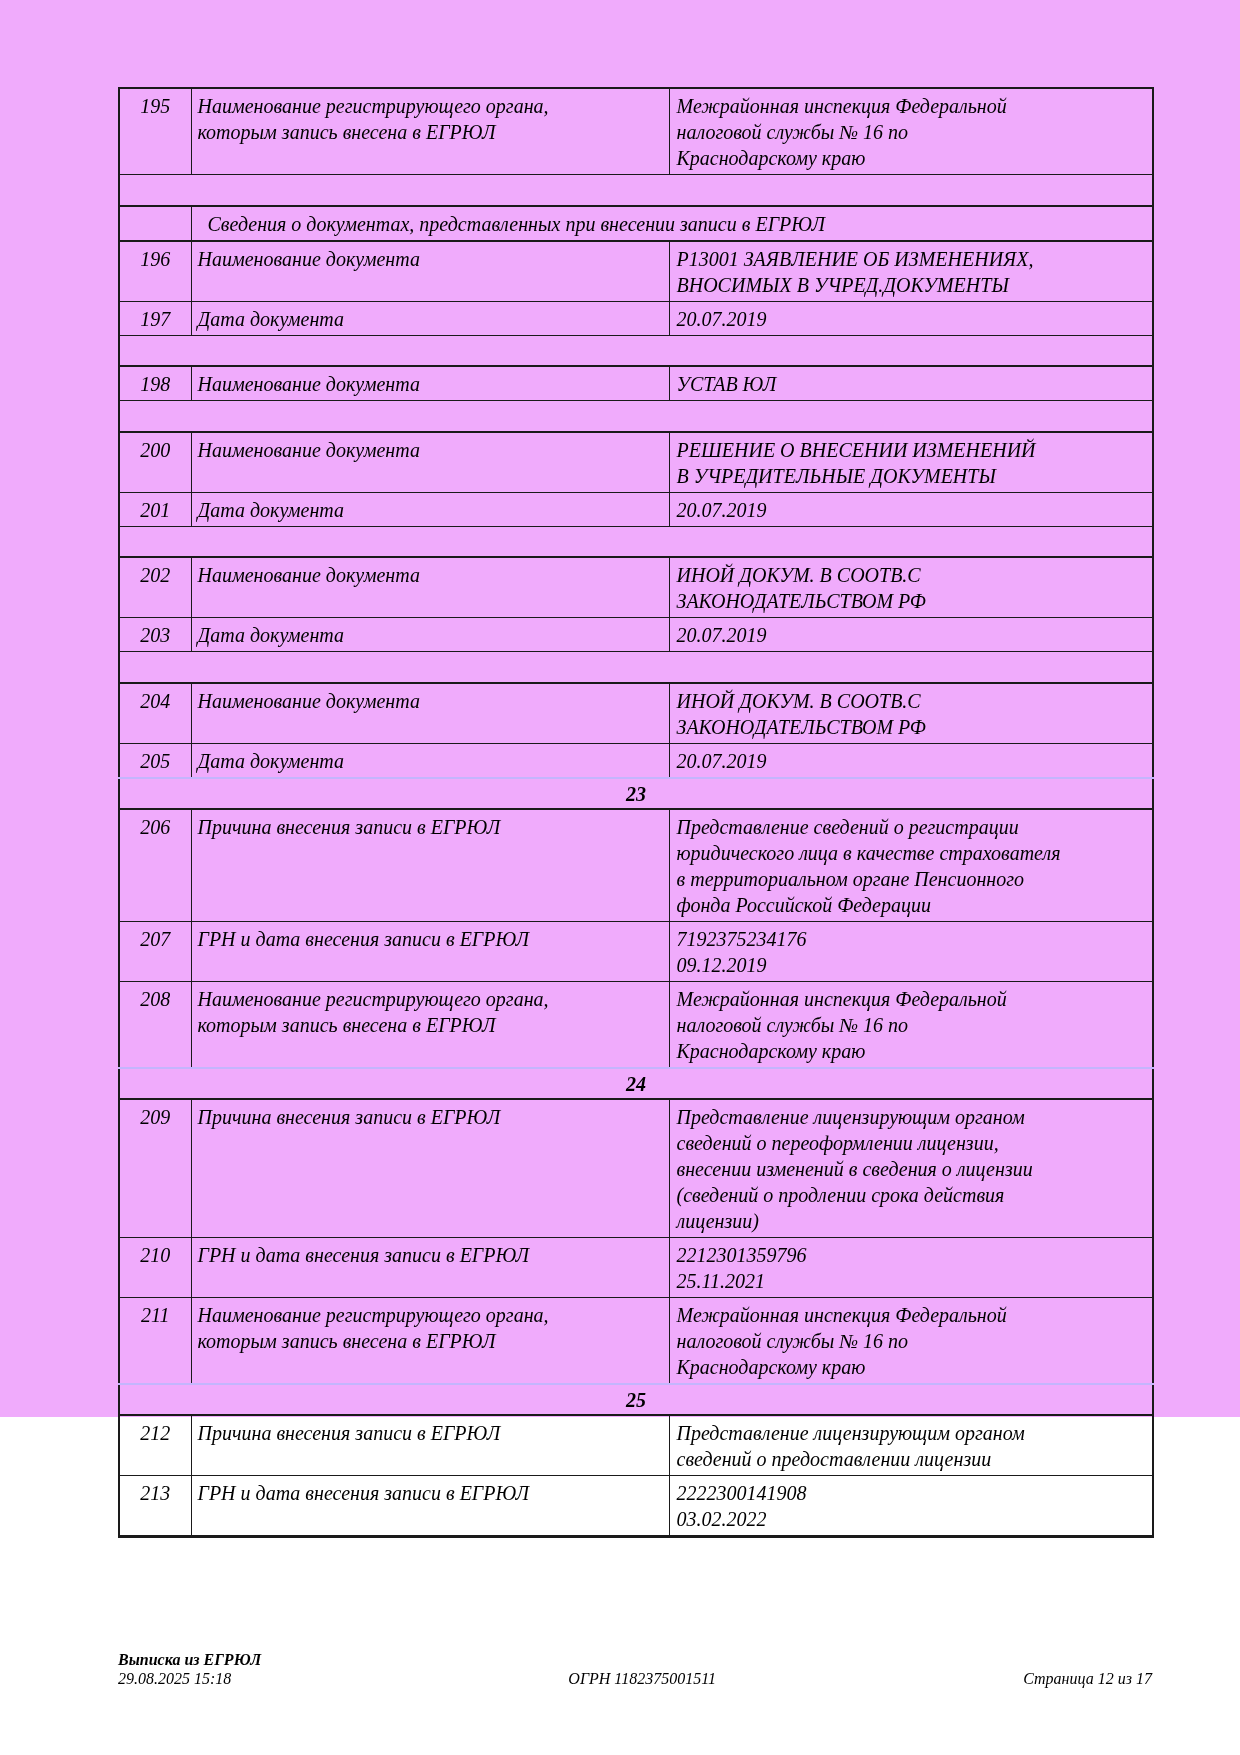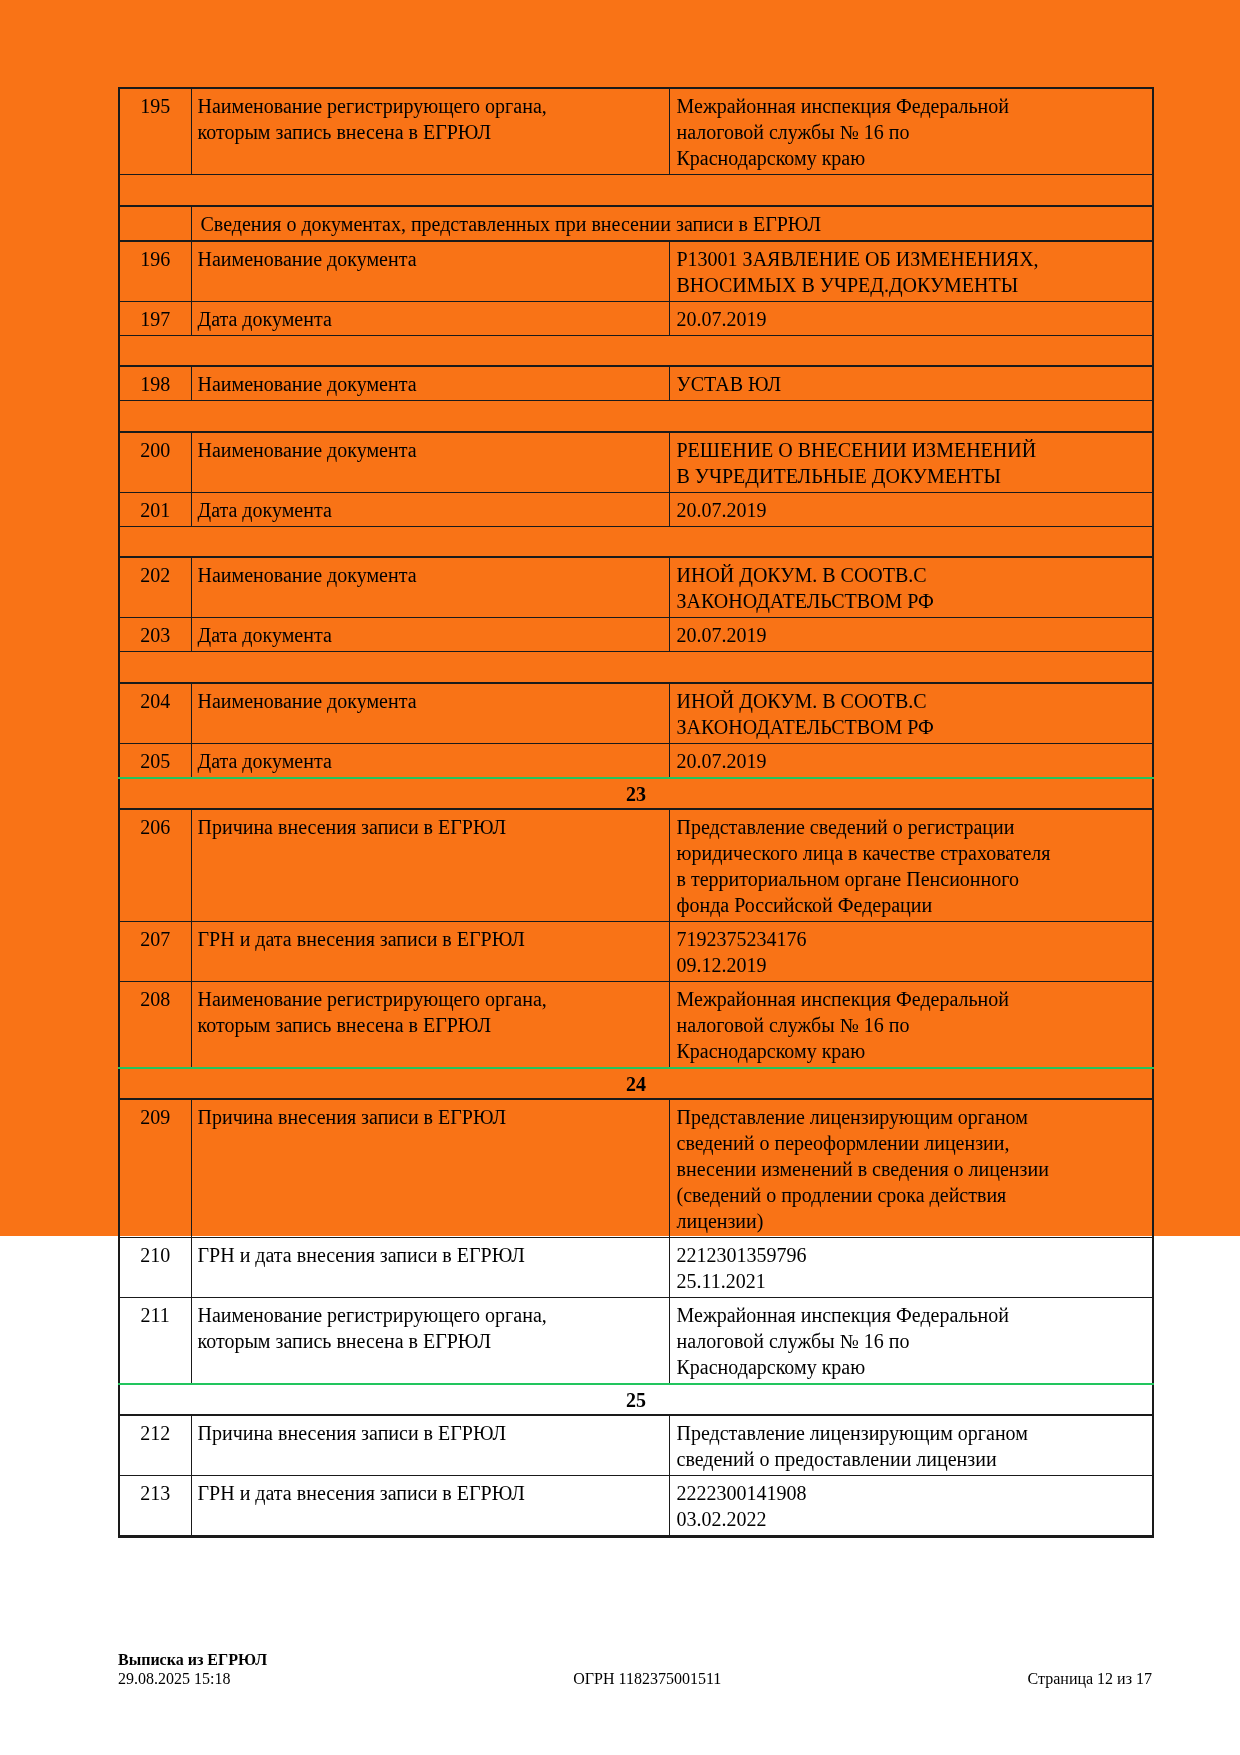--- a/index.html
+++ b/index.html
@@ -8,22 +8,23 @@
     width: 1240px;
     height: 1755px;
     font-family: "Liberation Serif", "DejaVu Serif", serif;
     color: #000;
     position: relative;
     overflow: hidden;
   }
   .page {
     position: relative;
     width: 1240px;
-    height: 1236px;
-    background: #f97316;
+    height: 1417px;
+    background: #f0abfc;
+    font-style: italic;
   }
   table.egrul {
     position: absolute;
     left: 118px;
     top: 87px;
     width: 1034px;
     border-collapse: collapse;
     table-layout: fixed;
     border: 2px solid #1a1a1a;
     border-bottom-width: 3px;
@@ -46,28 +47,28 @@
     padding-right: 2px;
   }
   tr.row td.value { padding-left: 7px; margin-top: 21px; }
   tr.spacer td {
     border-top: 1px solid #1a1a1a;
     border-bottom: 2px solid #1a1a1a;
     height: 31px;
     padding: 0;
   }
   tr.section td {
-    border-top: 2px solid #22c55e;
+    border-top: 2px solid #c4b5fd;
     border-bottom: 2px solid #1a1a1a;
     text-align: center;
     font-weight: bold;
     padding: 2px 0 1px 0;
   }
   tr.span td { border-bottom: 2px solid #1a1a1a; }
-  tr.span td.spanlabel { padding-left: 9px; }
+  tr.span td.spanlabel { padding-left: 16px; }
 
   .footer {
     position: absolute;
     left: 118px;
     width: 1034px;
     top: 1650px;
     display: flex;
     justify-content: space-between;
     align-items: flex-end;
     font-size: 16px;

